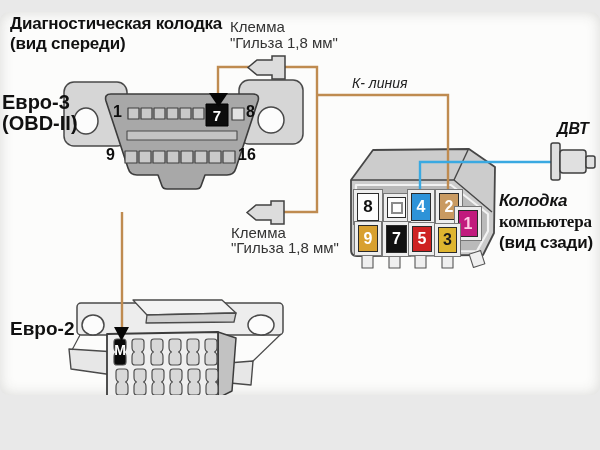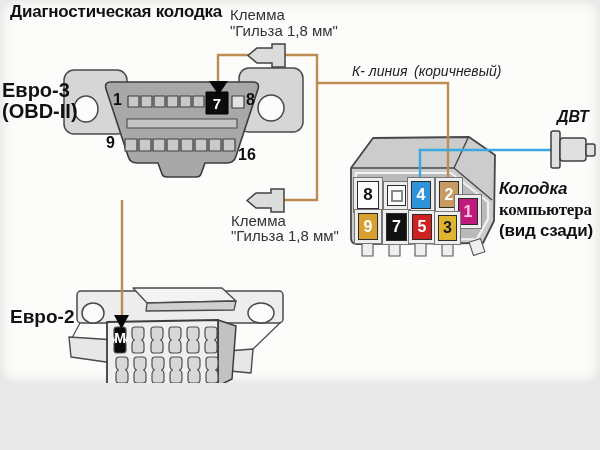--- a/index.html
+++ b/index.html
@@ -1,17 +1,17 @@
 <!DOCTYPE html>
 <html><head>
 <meta charset="utf-8">
 <style>
   html,body{margin:0;padding:0;background:#e9e9e9;}
   .stage{
-    position:relative;width:600px;height:383px;margin:0 auto;
+    position:relative;width:600px;height:383px;margin:12px auto;
     background:#fcfcfb;overflow:hidden;
     font-family:"Liberation Sans","DejaVu Sans",sans-serif;
     box-shadow:inset 0 0 14px rgba(60,60,55,.18);
     border-radius:9px;
   }
   .stage svg{position:absolute;left:0;top:0;}
   .lbl{position:absolute;color:#111;white-space:nowrap;}
   .t-title{font-size:17px;font-weight:700;letter-spacing:-.2px;}
   .t-big{font-size:20px;font-weight:700;}
   .t-small{font-size:15px;color:#333;}
@@ -148,45 +148,45 @@
     <use href="#sleeve" x="247" y="189" fill="#dcdcdc" stroke="#414141" stroke-width="1.5"></use>
 
     <g fill="#e0e0e0" stroke="#3f3f3f" stroke-width="1.5">
       <rect x="551" y="131" width="9" height="37" rx="2"></rect>
       <rect x="560" y="138" width="26" height="23" rx="3"></rect>
       <rect x="586" y="144" width="9" height="12" rx="2"></rect>
     </g>
   </svg>
 
   <div class="lbl t-title" style="left:10px;top:2px;">Диагностическая колодка</div>
+  <div class="lbl t-title" style="left:10px;top:22px;">(вид спереди)</div>
 
   <div class="lbl t-small" style="left:230px;top:6px;">Клемма</div>
   <div class="lbl t-small" style="left:230px;top:22px;">"Гильза 1,8 мм"</div>
 
   <div class="lbl t-big" style="left:2px;top:79px;">Евро-3</div>
   <div class="lbl t-big" style="left:2px;top:100px;">(OBD-II)</div>
 
   <div class="lbl t-ital" style="left:352px;top:63px;">К- линия</div>
-  <div class="lbl t-ital" style="left:414px;top:63px;">(коричневый)</div>
 
   <div class="lbl t-dvt" style="left:557px;top:108px;">ДВТ</div>
 
   <div class="lbl t-title" style="left:499px;top:179px;font-style:italic;">Колодка</div>
   <div class="lbl t-title" style="left:499px;top:200px;font-family:Liberation Serif, serif;">компьютера</div>
   <div class="lbl t-title" style="left:499px;top:221px;">(вид сзади)</div>
 
   <div class="lbl t-small" style="left:231px;top:212px;">Клемма</div>
   <div class="lbl t-small" style="left:231px;top:227px;">"Гильза 1,8 мм"</div>
 
   <div class="lbl t-big" style="left:10px;top:306px;font-size:19px;">Евро-2</div>
 
   <div class="pinlabel" style="left:113px;top:91px;">1</div>
   <div class="pinlabel" style="left:246px;top:91px;">8</div>
   <div class="pinlabel" style="left:106px;top:134px;">9</div>
-  <div class="pinlabel" style="left:238px;top:146px;">16</div>
+  <div class="pinlabel" style="left:238px;top:134px;">16</div>
   <div class="pindigit" style="left:206px;top:92px;width:22px;height:22px;font-size:15px;">7</div>
 
   <div class="pindigit" style="left:112px;top:328px;width:16px;height:20px;font-size:14px;">M</div>
 
   <div class="epin" style="left: 357px; top: 181px; width: 20px; height: 26px; font-size: 17px; background-color: rgb(253, 253, 253); color: rgb(17, 17, 17);">8</div>
   <div class="epin" style="left: 387px; top: 185px; width: 17px; height: 19px; background-color: rgb(253, 253, 253);">
       <span class="inner-square"></span>
     </div>
   <div class="epin" style="left: 411px; top: 181px; width: 18px; height: 26px; background-color: rgb(46, 147, 216); color: rgb(255, 255, 255);">4</div>
   <div class="epin" style="left: 439px; top: 181px; width: 18px; height: 25px; background-color: rgb(201, 154, 97); color: rgb(255, 255, 255);">2</div>

